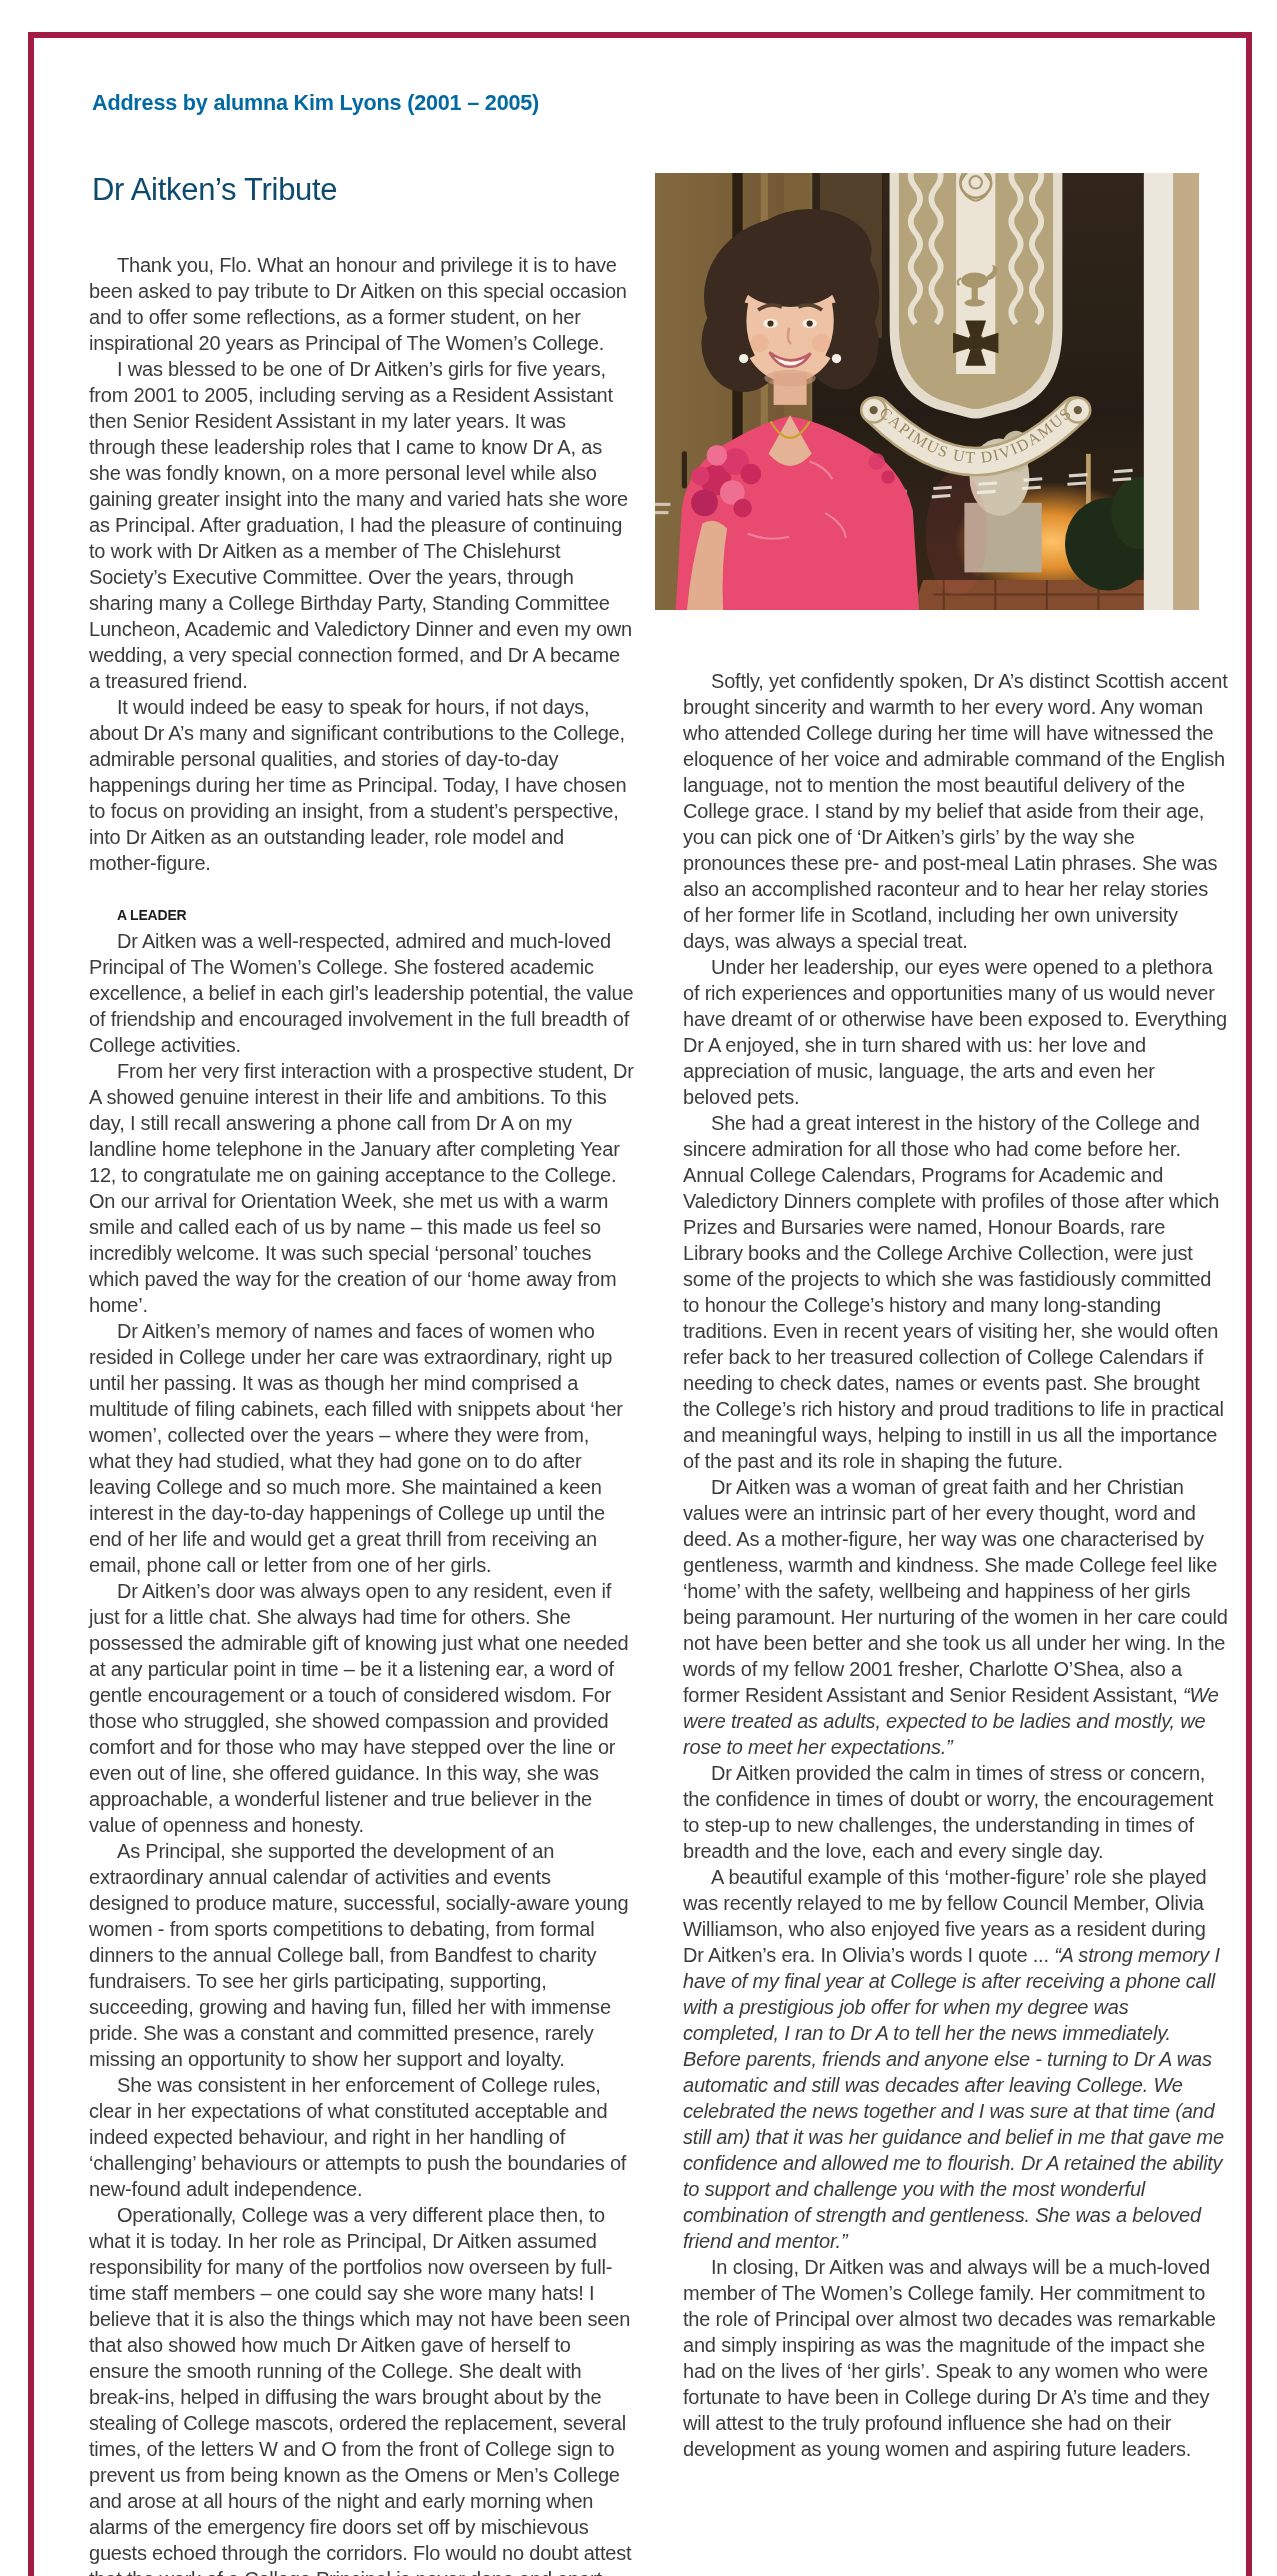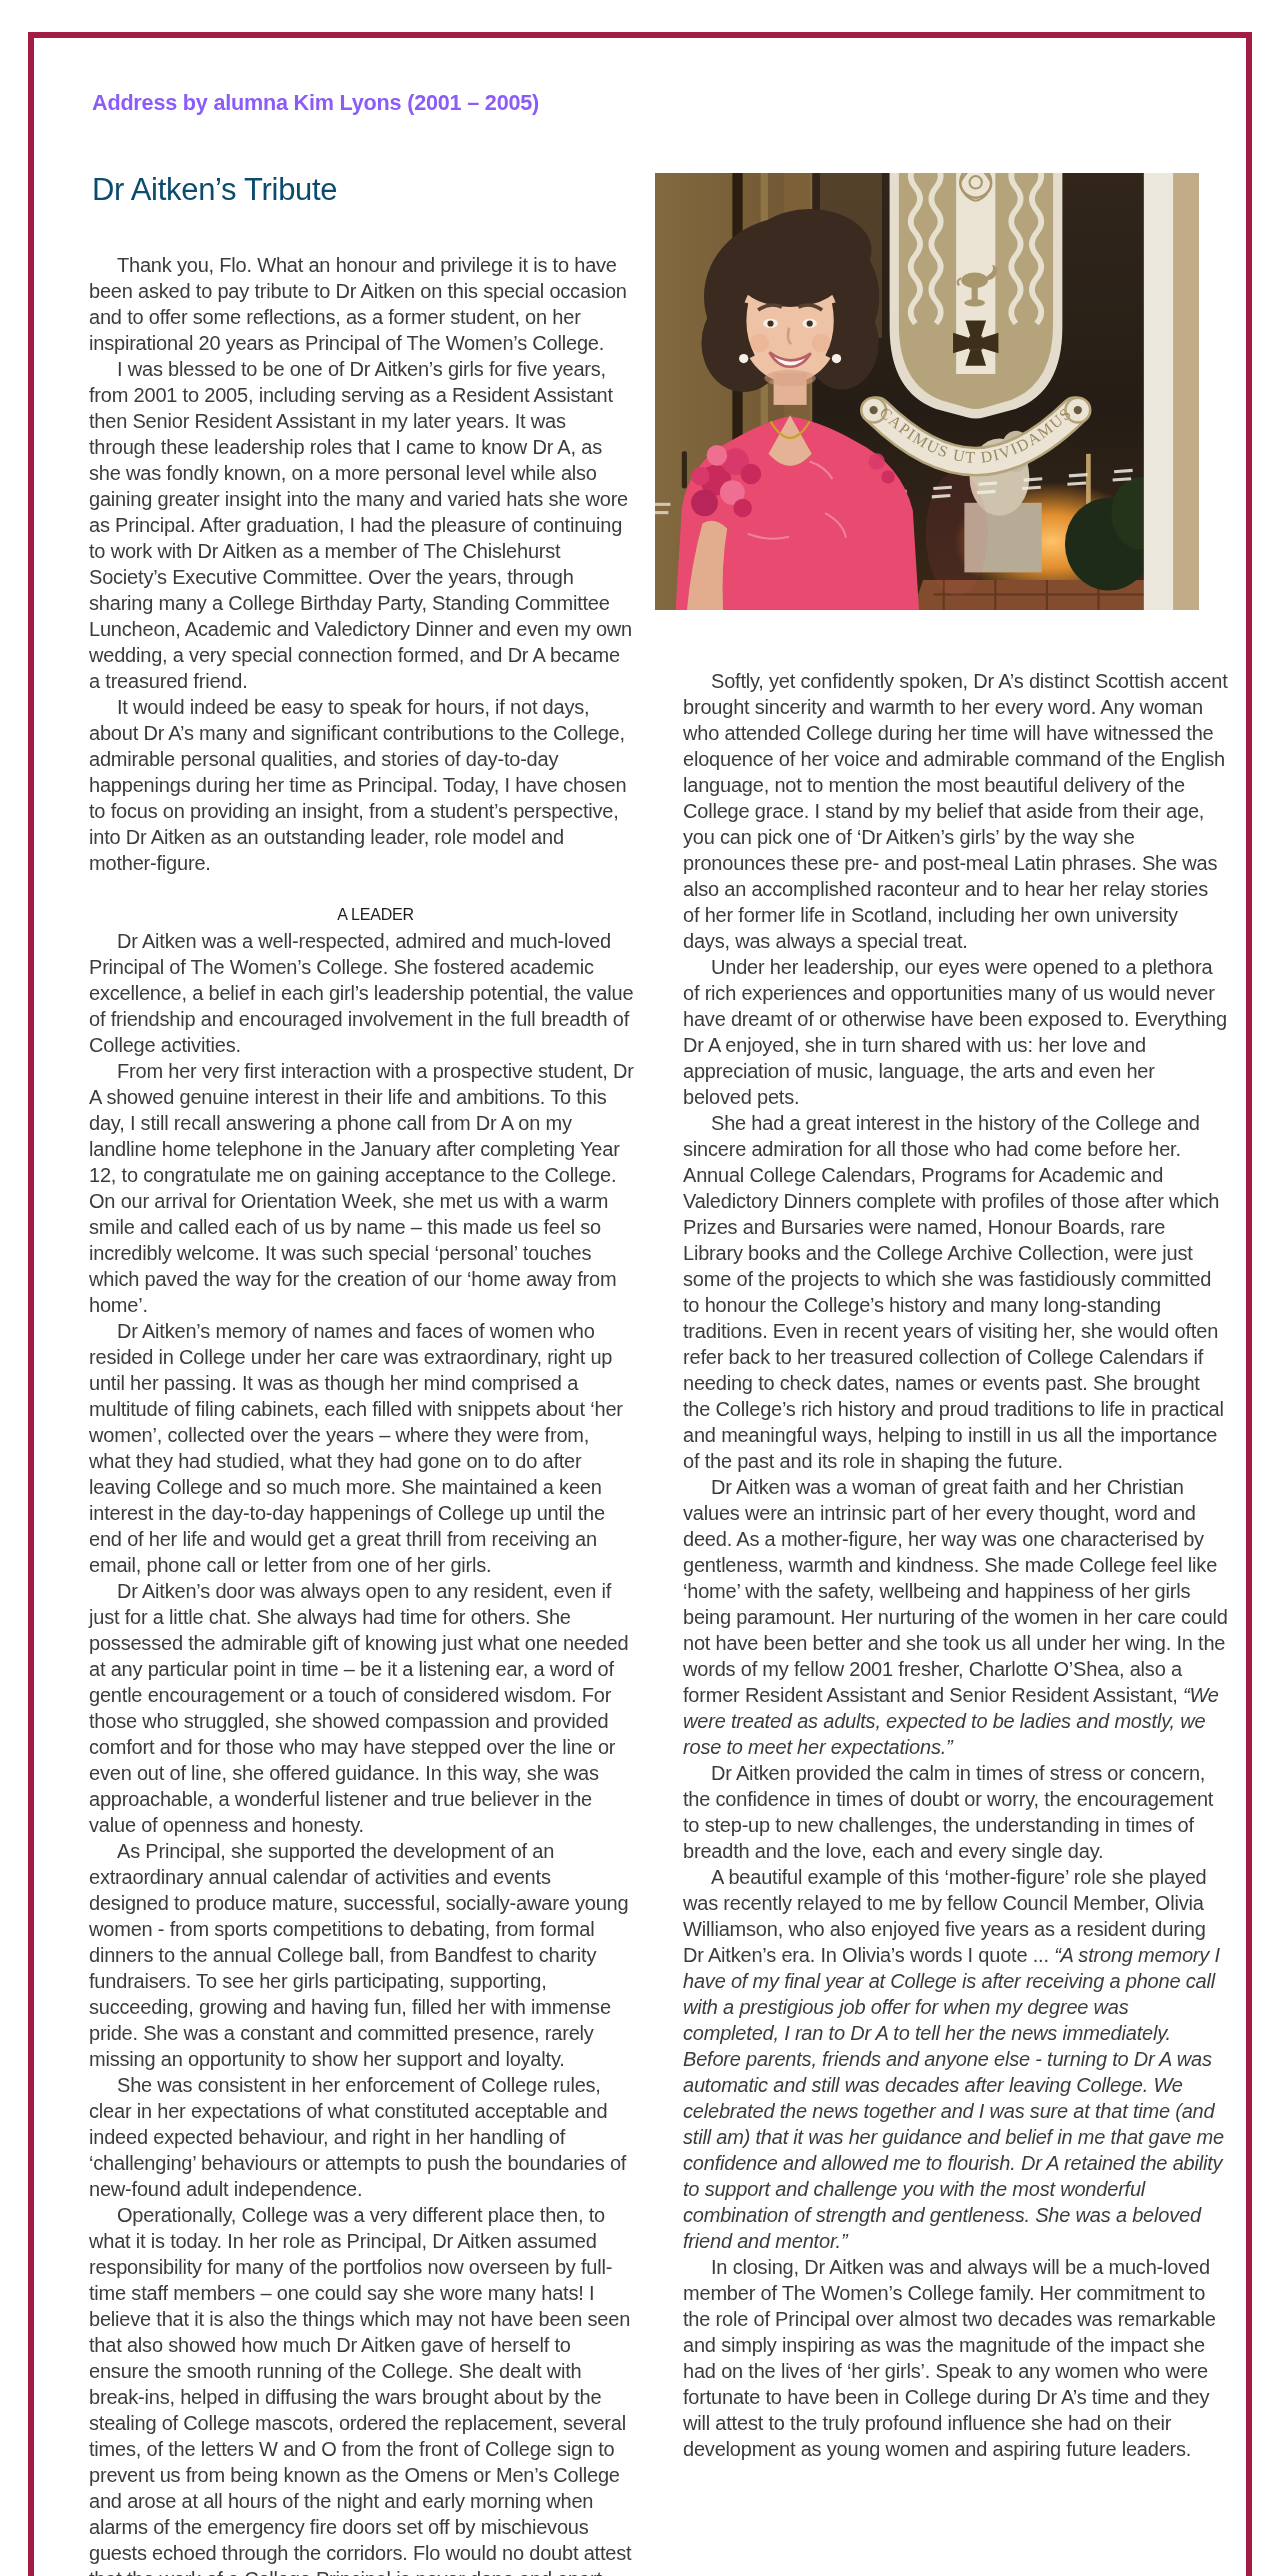--- a/index.html
+++ b/index.html
@@ -6,36 +6,36 @@
   .page{
     position:relative;width:1278px;height:3456px;background:#ffffff;overflow:hidden;
     font-family:"Liberation Sans",sans-serif;
   }
   .border-frame{
     position:absolute;left:28px;top:32px;width:1224px;height:3395px;
     box-sizing:border-box;border:6.2px solid #A21C44;pointer-events:none;
   }
   .doc-header{position:absolute;left:92px;top:87px;width:567px;}
   .doc-header .line{
-    font-size:21.6px;line-height:31px;font-weight:700;color:#8b5cf6;letter-spacing:-0.2px;
+    font-size:21.6px;line-height:31px;font-weight:700;color:#0369a1;letter-spacing:-0.2px;
   }
   .page-title{
     position:absolute;left:92px;top:171px;width:567px;margin:0;
     font-size:31px;line-height:37px;font-weight:400;color:#0c4a6e;letter-spacing:-0.3px;
   }
   .col{
     position:absolute;width:545px;color:#3C3C3C;
     font-size:20px;line-height:26px;letter-spacing:-0.2px;text-align:left;
   }
   .col-left{left:89px;top:252px;}
   .col-right{left:683px;top:668px;}
   .para{margin:0;text-indent:28px;}
   .section-heading{
-    margin:26px 0 0 0;font-size:16px;line-height:26px;font-weight:400;
-    color:#1D1D1D;text-indent:28px;letter-spacing:-0.2px;text-align:center;
+    margin:26px 0 0 0;font-size:14px;line-height:26px;font-weight:700;
+    color:#1D1D1D;text-indent:28px;letter-spacing:-0.2px;
   }
   .italic{font-style:italic;}
   .photo{
     position:absolute;left:655px;top:173px;width:544px;height:437px;overflow:hidden;
   }
   .photo svg{display:block;width:100%;height:100%;}
 </style>
 </head>
 <body>
 

